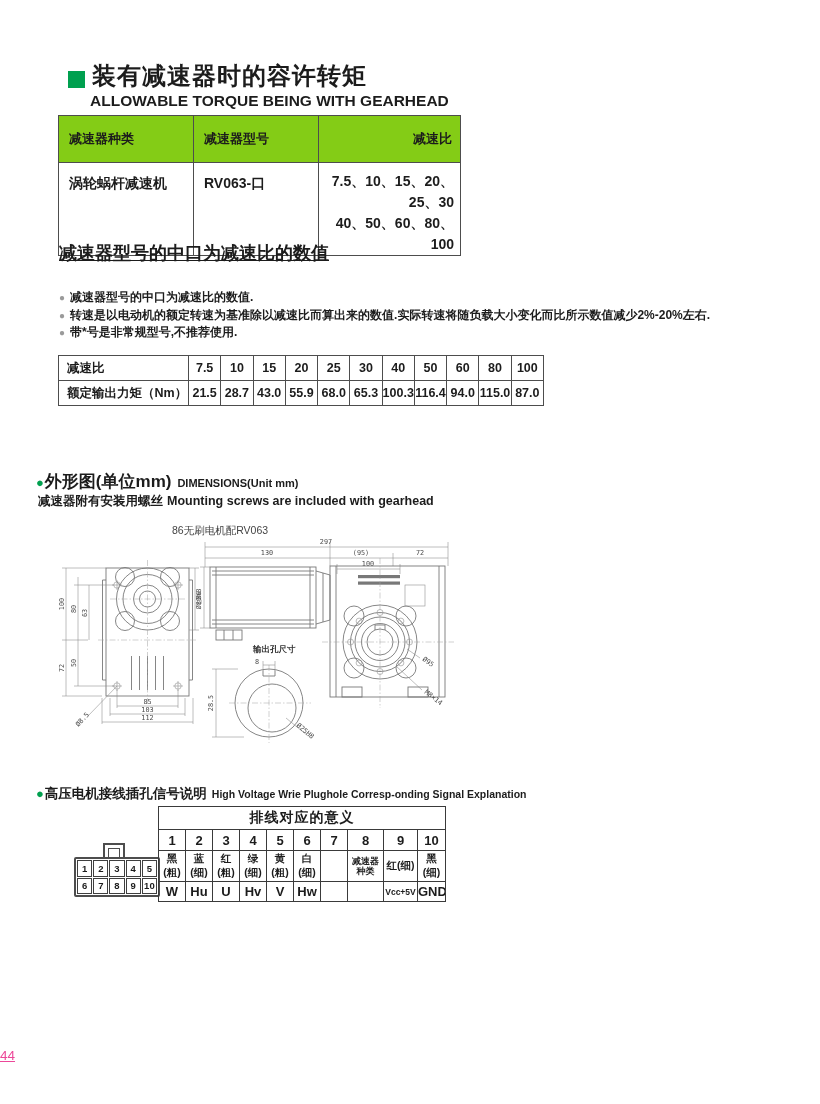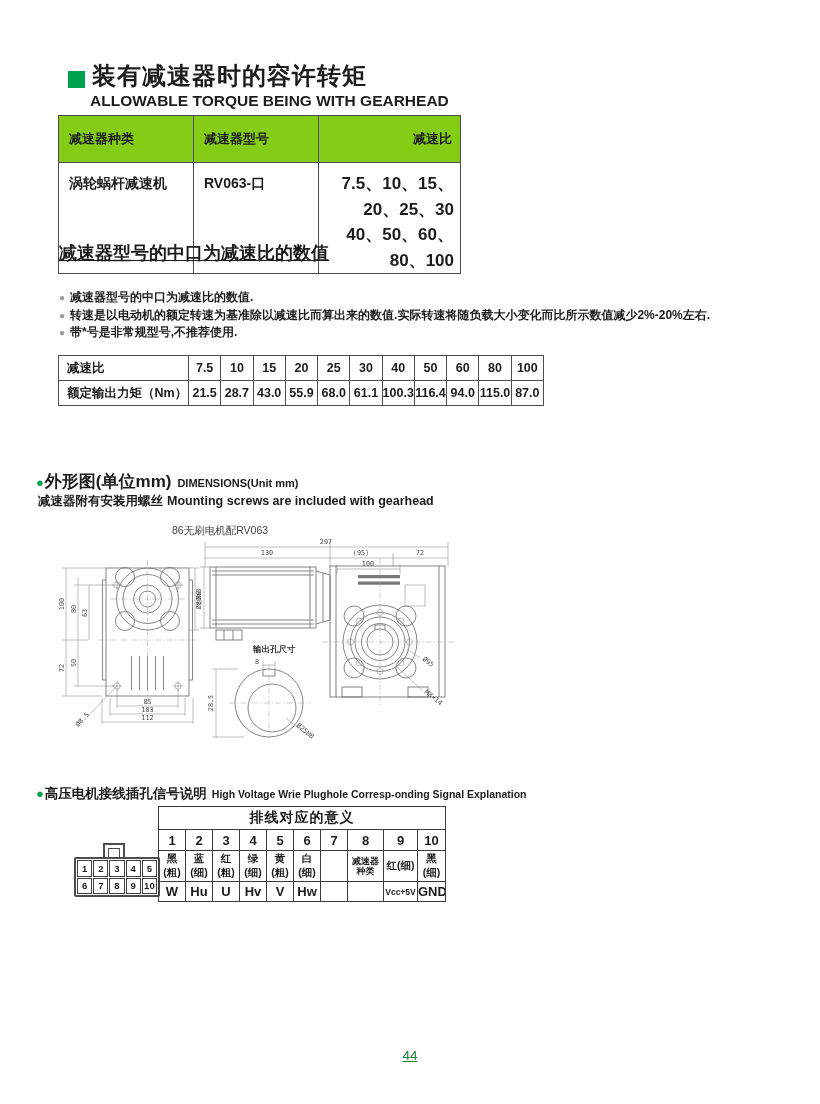--- a/index.html
+++ b/index.html
@@ -8,21 +8,21 @@
   
   .green-sq{position:absolute;left:68px;top:71px;width:17px;height:17px;background:#00A04F;}
   .title-cn{position:absolute;left:92px;top:60px;font-size:24px;font-weight:bold;letter-spacing:1px;}
   .title-en{position:absolute;left:90px;top:92px;font-size:15.5px;font-weight:bold;}
   
   .t1{position:absolute;left:58px;top:115px;border-collapse:collapse;table-layout:fixed;width:402px;}
   .t1 th,.t1 td{border:1px solid #4d4d4d;}
   .t1 th{background:#84cc16;font-size:13px;font-weight:bold;text-align:left;padding:0 0 0 10px;height:46px;vertical-align:middle;}
   .t1 th.right{text-align:right;padding:0 8px 0 0;}
   .t1 td{height:70px;vertical-align:top;font-size:14px;font-weight:bold;padding:12px 0 0 10px;}
-  .t1 td.ratio{padding:8px 6px 0 0;font-size:17px;text-align:right;line-height:1.5;}
+  .t1 td.ratio{padding:8px 6px 0 0;font-size:14px;text-align:right;line-height:1.5;}
   .t1-note{position:absolute;left:59px;top:241px;font-size:18px;font-weight:bold;text-decoration:underline;}
   
   .notes{position:absolute;left:59px;top:289px;font-size:12px;font-weight:bold;line-height:17.5px;}
   .note-dot{color:#9a9a9a;font-size:10px;margin-right:5px;}
   
   .t2{position:absolute;left:58px;top:355px;border-collapse:collapse;table-layout:fixed;width:486px;font-size:12.5px;font-weight:bold;}
   .t2 td{border:1px solid #4d4d4d;height:24px;text-align:center;padding:0;}
   .t2 td.rh{text-align:left;padding-left:8px;}
   
   .sec{position:absolute;font-weight:bold;white-space:nowrap;}
@@ -51,21 +51,21 @@
   
   .pt{position:absolute;left:158px;top:806px;border-collapse:collapse;table-layout:fixed;width:287px;font-weight:bold;}
   .pt td{border:1.5px solid #3a3a3a;text-align:center;padding:0;overflow:hidden;}
   .pt .pt-title{font-size:14px;height:22px;letter-spacing:1px;}
   .pt .num{font-size:13px;height:20px;}
   .pt .clr{font-size:10.5px;height:30px;}
   .pt .mesh{font-size:9px;line-height:1.15;word-break:break-all;padding:0 4px;}
   .pt .sig{font-size:13px;height:19px;}
   .pt .sigsmall{font-size:8.5px;}
   
-  .pgnum{position:absolute;left:0;top:1048px;width:820px;text-align:center;font-size:13.5px;color:#15803d;text-decoration:underline;}
+  .pgnum{position:absolute;left:0;top:1048px;width:820px;font-size:13.5px;color:#ec4899;text-decoration:underline;}
 </style>
 </head>
 <body>
 
 <div class="page">
 
   <span class="green-sq"></span>
   <div class="title-cn">装有减速器时的容许转矩</div>
   <div class="title-en">ALLOWABLE TORQUE BEING WITH GEARHEAD</div>
 
@@ -129,21 +129,21 @@
       <td>80</td>
       <td>100</td>
     </tr>
     <tr>
       <td class="rh">额定输出力矩（Nm）</td>
       <td>21.5</td>
       <td>28.7</td>
       <td>43.0</td>
       <td>55.9</td>
       <td>68.0</td>
-      <td>61.1</td>
+      <td>65.3</td>
       <td>100.3</td>
       <td>116.4</td>
       <td>94.0</td>
       <td>115.0</td>
       <td>87.0</td>
     </tr>
   </tbody>
     </table>
 
   <div class="sec" style="left:36px;top:470px;">

